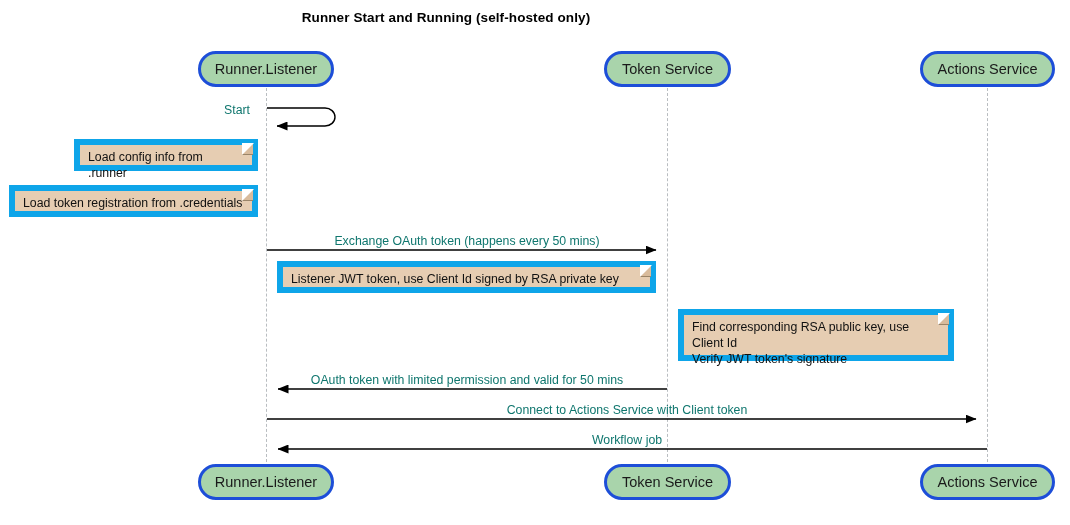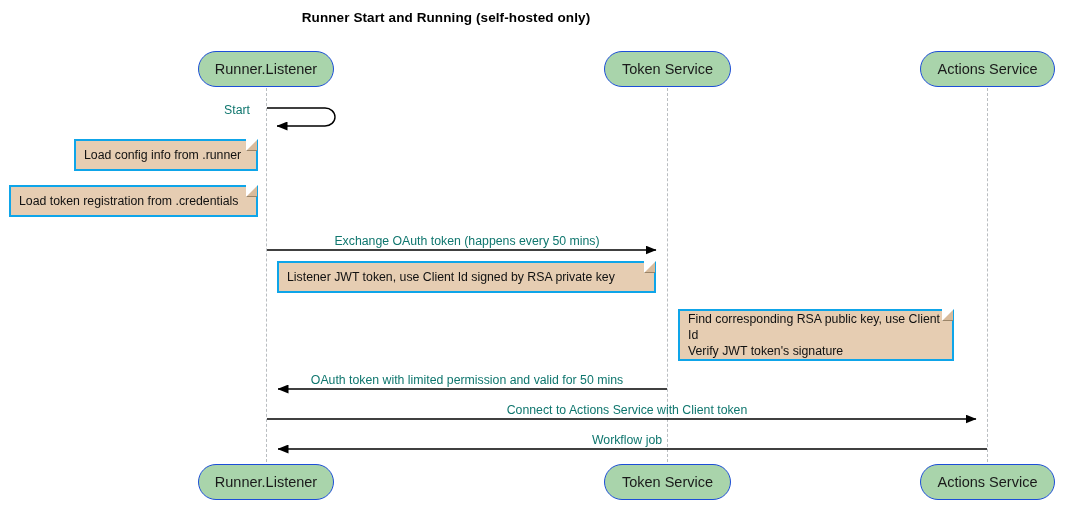--- a/index.html
+++ b/index.html
@@ -44,43 +44,43 @@
     top: 88px;
     height: 374px;
     width: 0;
     border-left: 1px dashed #b9bdc1;
   }
 
   
   .participant {
     position: absolute;
     height: 36px;
-    border: 1px solid #1d4ed8;
+    border: 3px solid #1d4ed8;
     border-radius: 18px;
     background: #a9d4ab;
     display: flex;
     align-items: center;
     justify-content: center;
     box-sizing: border-box;
   }
   .participant span {
     font-size: 14.5px;
     color: #1a1a1a;
     white-space: nowrap;
     line-height: 1;
   }
 
   
   .note {
     position: absolute;
     background: #e6cdb2;
-    border: 2px solid #0ea5e9;
+    border: 6px solid #0ea5e9;
     box-sizing: border-box;
     display: flex;
-    align-items: center;
+    align-items: flex-start;
     padding: 4px 8px;
   }
   .note .note-text {
     font-size: 12.3px;
     line-height: 16px;
     color: #111;
     white-space: pre-line;
   }
   .note .fold {
     position: absolute;

